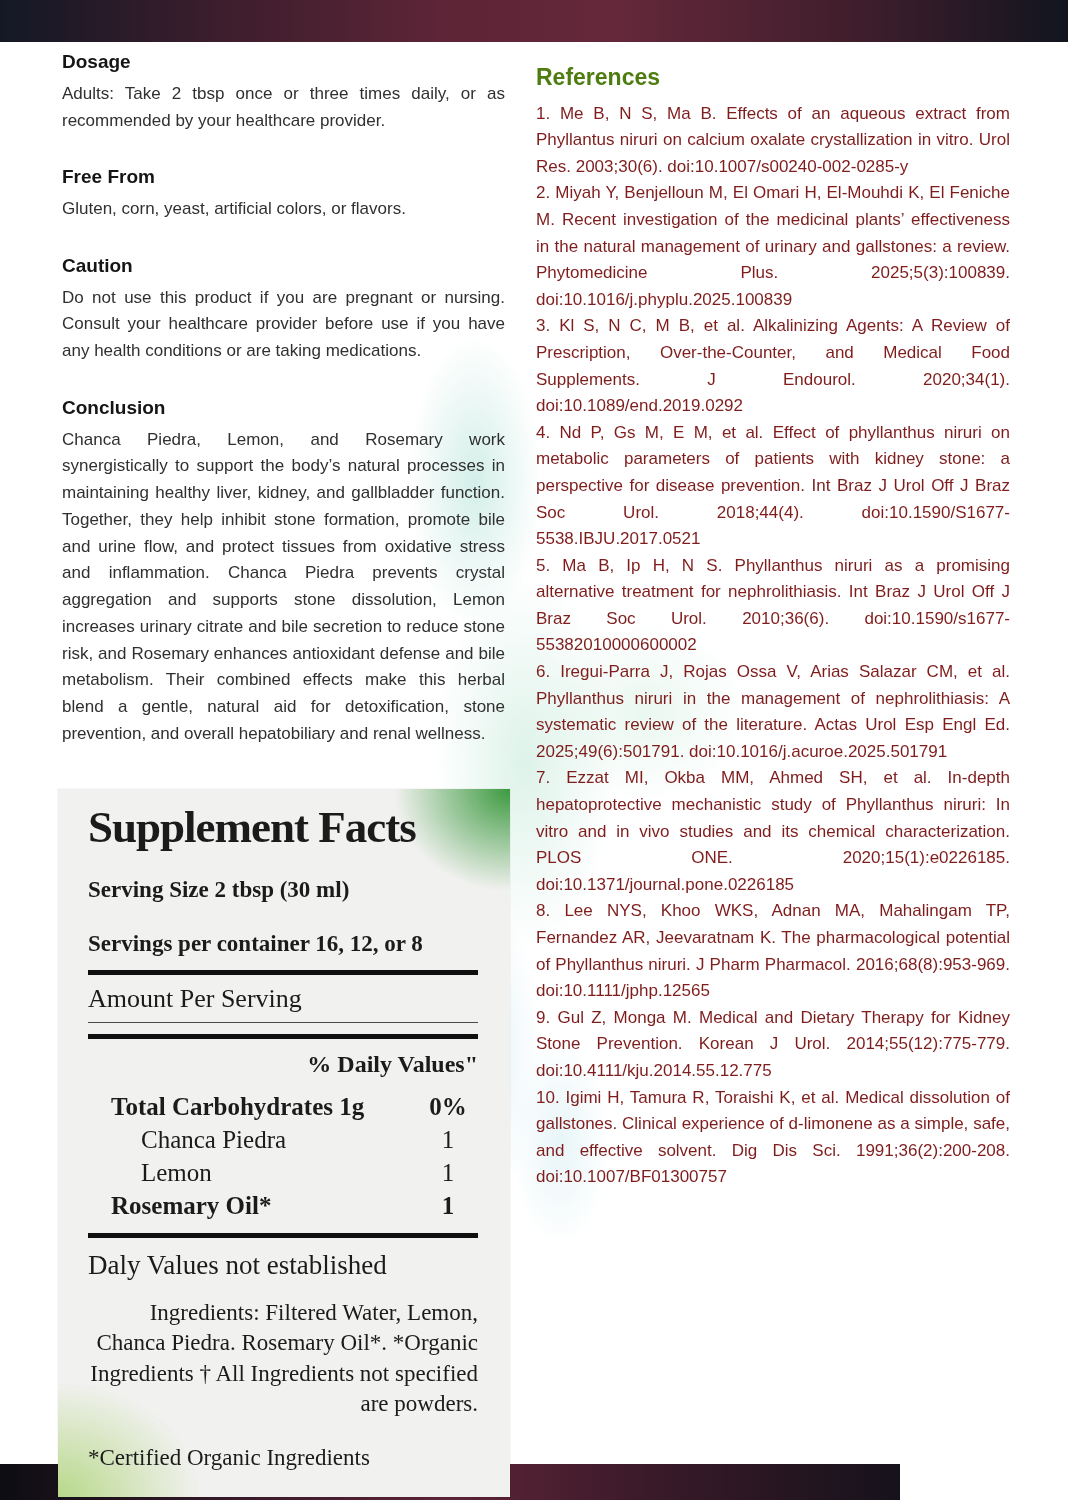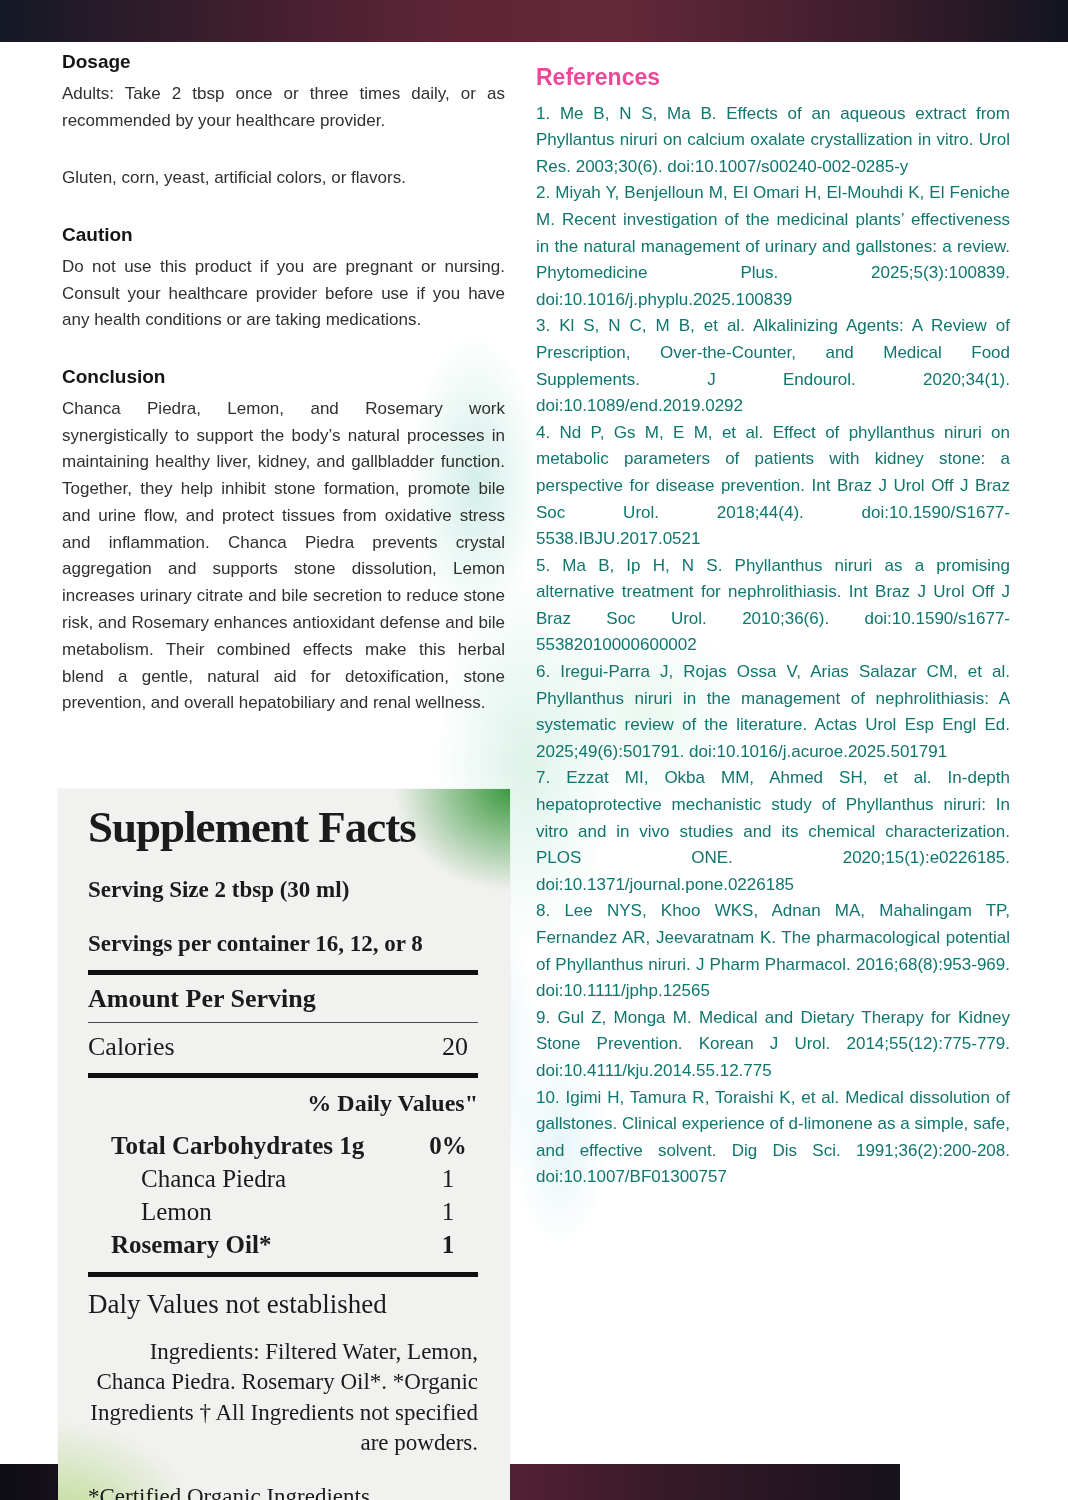--- a/index.html
+++ b/index.html
@@ -32,41 +32,41 @@
   .col-left{left:62px;top:50px;width:443px;}
   .col-right{left:536px;top:64px;width:474px;}
   h3.sec-head{
     margin:0 0 7px 0;font-size:19px;font-weight:700;color:#151515;line-height:1.25;
   }
   .sec{margin-bottom:31px;}
   .sec p{
     margin:0;font-size:17px;line-height:1.575;color:#303030;text-align:justify;
   }
   h2.ref-head{
-    margin:0 0 9px 0;font-size:23px;font-weight:700;color:#ec4899;line-height:1.2;
+    margin:0 0 9px 0;font-size:23px;font-weight:700;color:#4d7c0f;line-height:1.2;
   }
   .refs p{
-    margin:0;font-size:17px;line-height:1.565;color:#0f766e;text-align:justify;
+    margin:0;font-size:17px;line-height:1.565;color:#7f1d1d;text-align:justify;
   }
   
   .sf-panel{
     position:absolute;left:58px;top:789px;width:452px;z-index:1;
     box-sizing:border-box;padding:15px 32px 26px 30px;
     font-family:"Liberation Serif", serif;color:#1b1b1b;
     background:
       radial-gradient(170px 150px at 100% 0%, rgba(44,146,48,0.92), rgba(44,146,48,0) 68%),
       radial-gradient(210px 170px at 0% 100%, rgba(164,208,104,0.75), rgba(164,208,104,0) 68%),
       #f1f1ef;
     box-shadow:0 0 0 1px rgba(0,0,0,0.03);
   }
   .sf-title{font-size:45px;font-weight:700;letter-spacing:-1px;line-height:1.05;}
   .sf-sub{font-size:23px;margin-top:24px;line-height:1.3;font-weight:bold;}
   .sf-rule-thick{border-top:5px solid #101010;margin-top:11px;}
   .sf-rule-thin{border-top:1.5px solid #4a4a4a;margin-top:8px;}
-  .sf-amount{font-size:26px;font-weight:700;margin-top:9px;}
+  .sf-amount{font-size:26px;font-weight:400;margin-top:9px;}
   .sf-cal-row{display:flex;justify-content:space-between;align-items:baseline;font-size:26px;margin-top:9px;}
   .sf-cal-row .val{padding-right:10px;}
   .sf-dv{text-align:right;font-size:24px;font-weight:700;margin-top:12px;margin-bottom:12px;}
   .sf-row{display:flex;justify-content:space-between;align-items:baseline;font-size:25px;line-height:1.32;margin-left:23px;}
   .sf-row .val{width:60px;text-align:center;}
   .sf-row.indent .lbl{padding-left:30px;}
   .sf-row.bold{font-weight:700;}
   .sf-note{font-size:27px;margin-top:12px;}
   .sf-ingredients{font-size:23px;margin-top:17px;line-height:1.32;text-align:right;}
   .sf-cert{font-size:23px;margin-top:26px;}
@@ -78,20 +78,21 @@
 <div class="watermark"></div>
 
 <div class="col col-left">
 
   <div class="sec">
     <h3 class="sec-head">Dosage</h3>
     <p>Adults: Take 2 tbsp once or three times daily, or as recommended by your healthcare provider.</p>
   </div>
 
   <div class="sec">
+    <h3 class="sec-head">Free From</h3>
     <p>Gluten, corn, yeast, artificial colors, or flavors.</p>
   </div>
 
   <div class="sec">
     <h3 class="sec-head">Caution</h3>
     <p>Do not use this product if you are pregnant or nursing. Consult your healthcare provider before use if you have any health conditions or are taking medications.</p>
   </div>
 
   <div class="sec">
     <h3 class="sec-head">Conclusion</h3>
@@ -100,24 +101,20 @@
 
 </div>
 
 <div class="sf-panel">
   <div class="sf-title">Supplement Facts</div>
   <div class="sf-sub">Serving Size 2 tbsp (30 ml)</div>
   <div class="sf-sub">Servings per container 16, 12, or 8</div>
   <div class="sf-rule-thick"></div>
   <div class="sf-amount">Amount Per Serving</div>
   <div class="sf-rule-thin"></div>
-  <div class="sf-cal-row">
-    <span class="lbl">Calories</span>
-    <span class="val">20</span>
-  </div>
   <div class="sf-rule-thick"></div>
   <div class="sf-dv">% Daily Values"</div>
 
   <div class="sf-row bold">
     <span class="lbl">Total Carbohydrates 1g</span>
     <span class="val">0%</span>
   </div>
   <div class="sf-row indent">
     <span class="lbl">Chanca Piedra</span>
     <span class="val">1</span>

